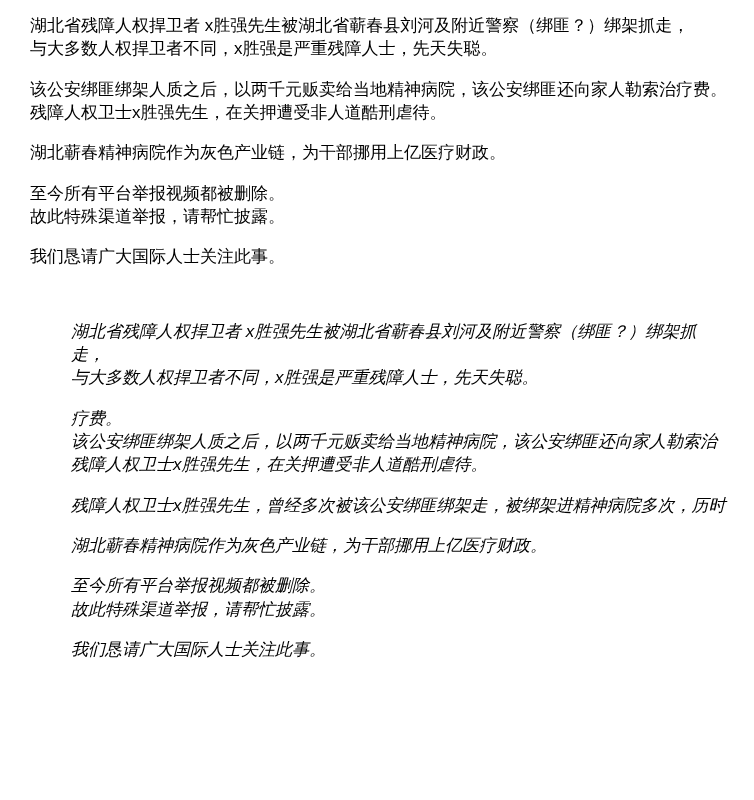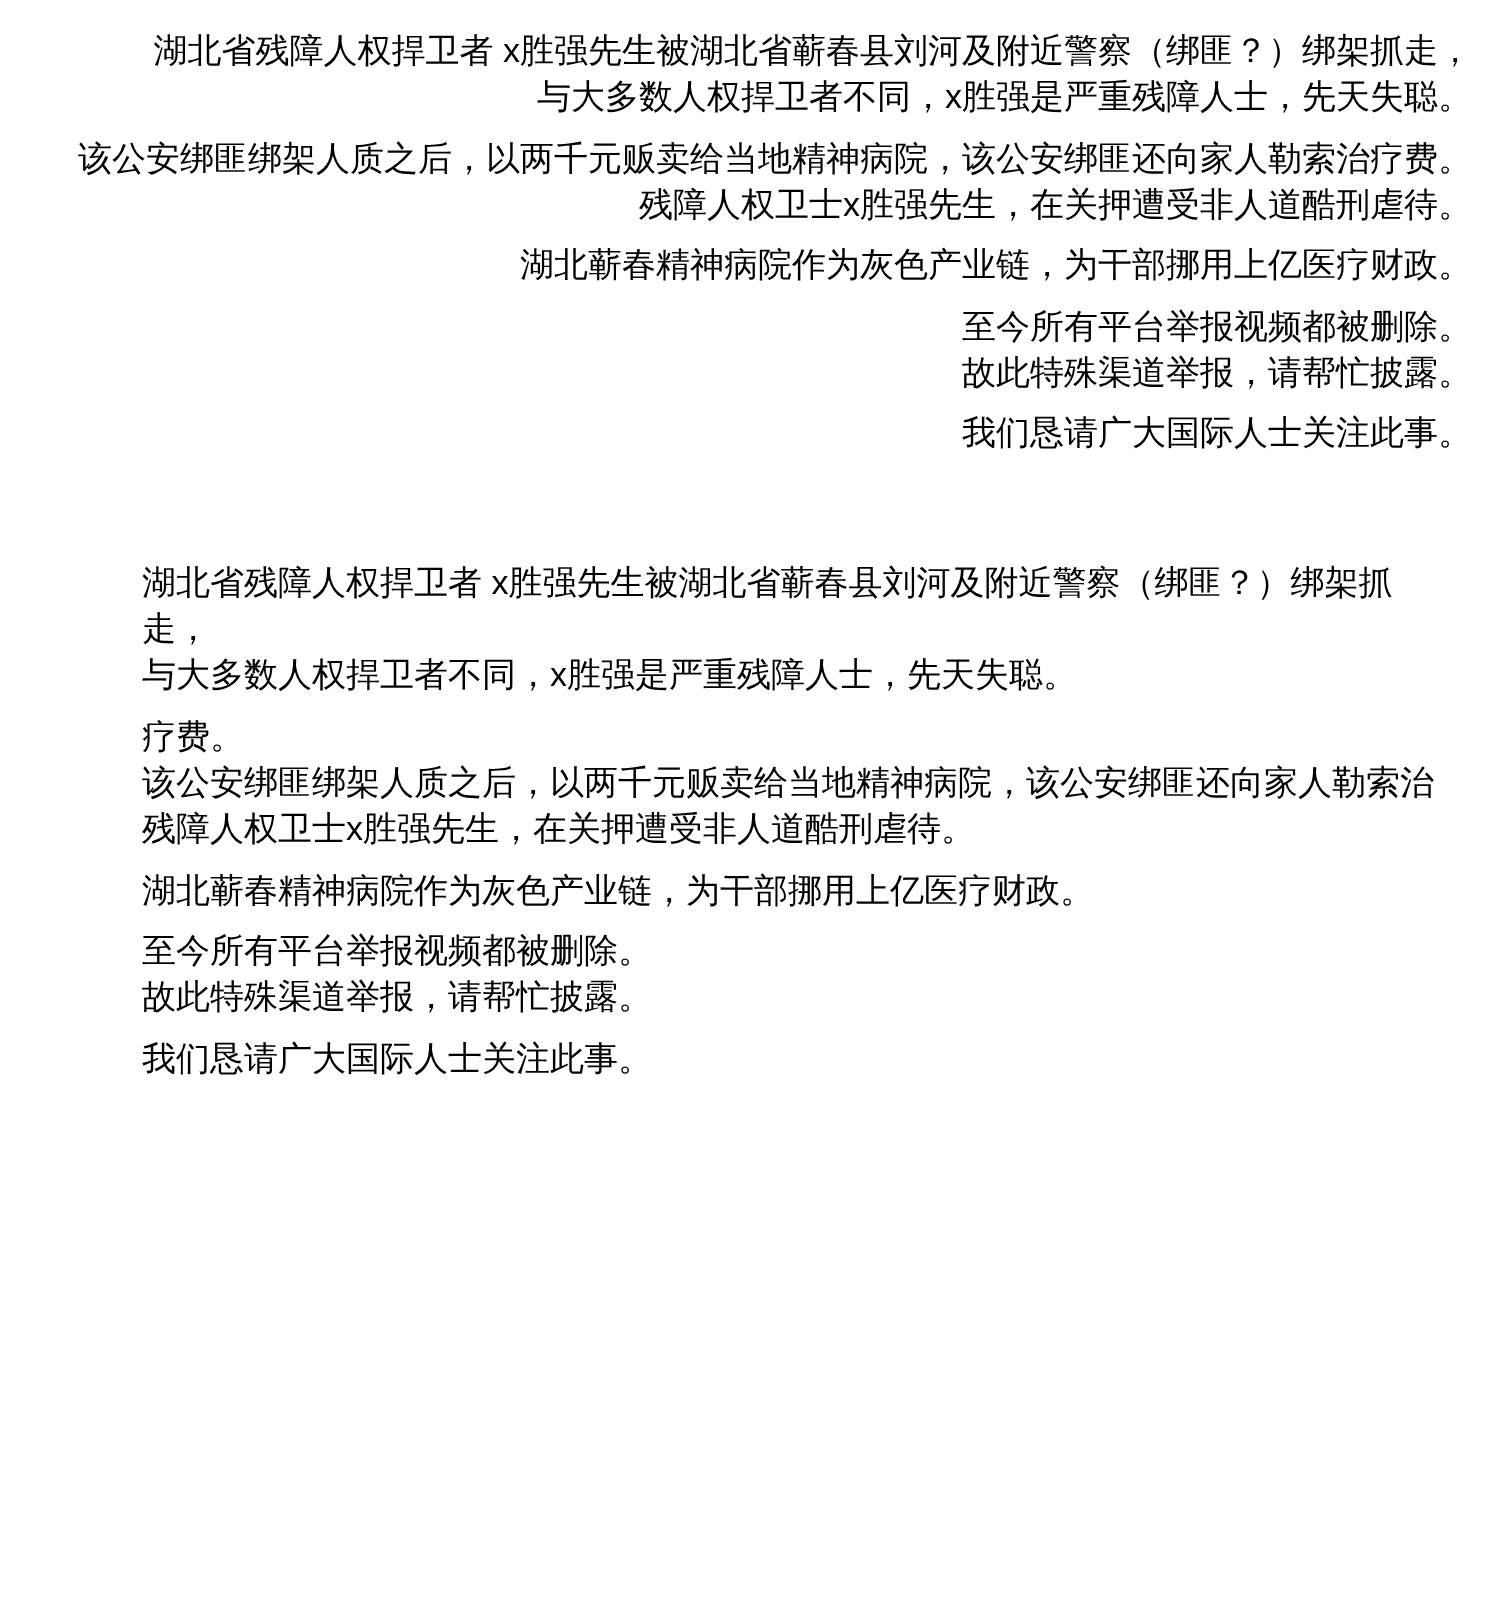--- a/index.html
+++ b/index.html
@@ -19,27 +19,27 @@
     font-family: "Liberation Sans", "DejaVu Sans", sans-serif;
     font-size: 17px;
     line-height: 23.33px;
     font-weight: 400;
   }
   .block {
     white-space: nowrap;
   }
   .block-original {
     margin: 14px 18px 0 30px;
-    text-align: right;
   }
   .block-quoted {
     margin: 51px 18px 0 71px;
+    font-style: italic;
   }
   .para + .para {
-    margin-top: 7px;
+    margin-top: 17px;
   }
   .line {
     height: 23.33px;
   }
 </style>
 </head>
 <body>
 
 <div class="doc">
   <div class="block block-original">
@@ -67,20 +67,21 @@
         <div class="line">湖北省残障人权捍卫者 x胜强先生被湖北省蕲春县刘河及附近警察（绑匪？）绑架抓</div>
         <div class="line">走，</div>
         <div class="line">与大多数人权捍卫者不同，x胜强是严重残障人士，先天失聪。</div>
       </div>
       <div class="para">
         <div class="line">疗费。</div>
         <div class="line">该公安绑匪绑架人质之后，以两千元贩卖给当地精神病院，该公安绑匪还向家人勒索治</div>
         <div class="line">残障人权卫士x胜强先生，在关押遭受非人道酷刑虐待。</div>
       </div>
       <div class="para">
+        <div class="line">残障人权卫士x胜强先生，曾经多次被该公安绑匪绑架走，被绑架进精神病院多次，历时</div>
       </div>
       <div class="para">
         <div class="line">湖北蕲春精神病院作为灰色产业链，为干部挪用上亿医疗财政。</div>
       </div>
       <div class="para">
         <div class="line">至今所有平台举报视频都被删除。</div>
         <div class="line">故此特殊渠道举报，请帮忙披露。</div>
       </div>
       <div class="para">
         <div class="line">我们恳请广大国际人士关注此事。</div>

